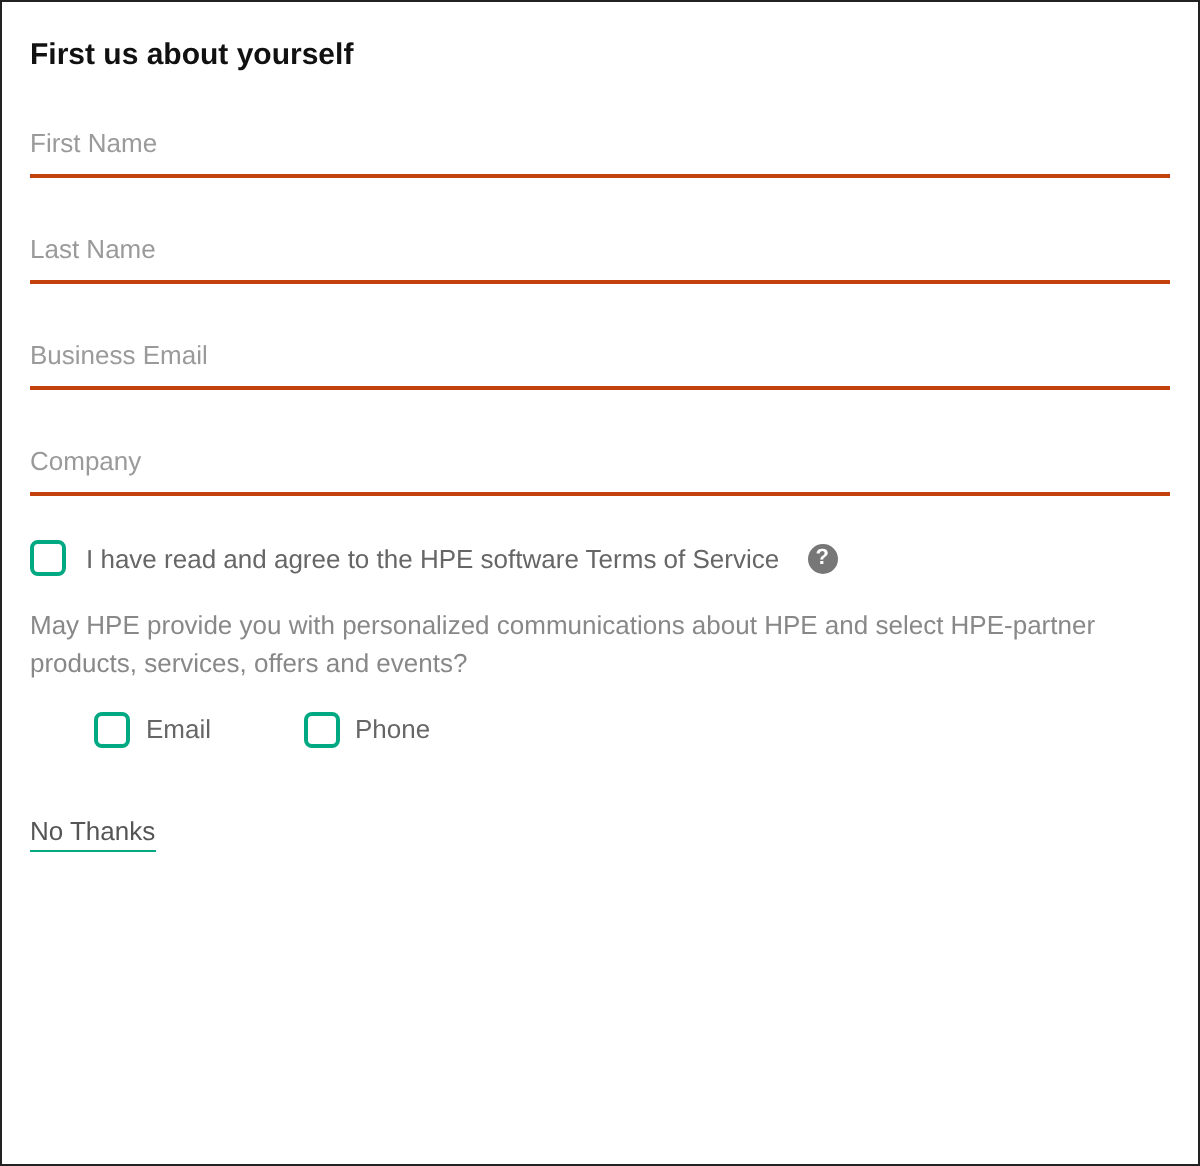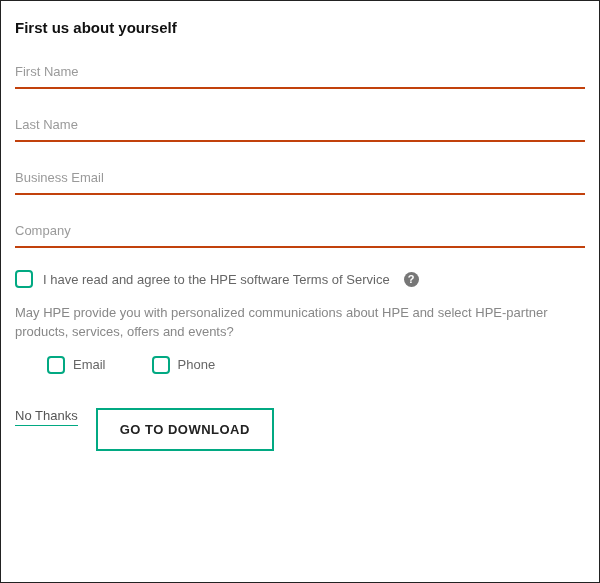--- a/index.html
+++ b/index.html
@@ -163,16 +163,15 @@
       <span class="cklabel">Email</span>
     </div>
     <div class="opt">
       <div class="cbox"></div>
       <span class="cklabel">Phone</span>
     </div>
   </div>
 
   <div class="footer">
     <a class="nothanks">No Thanks</a>
-    <button class="cta">GO TO DOWNLOAD</button>
   </div>
 
 </div>
 
 </body></html>

